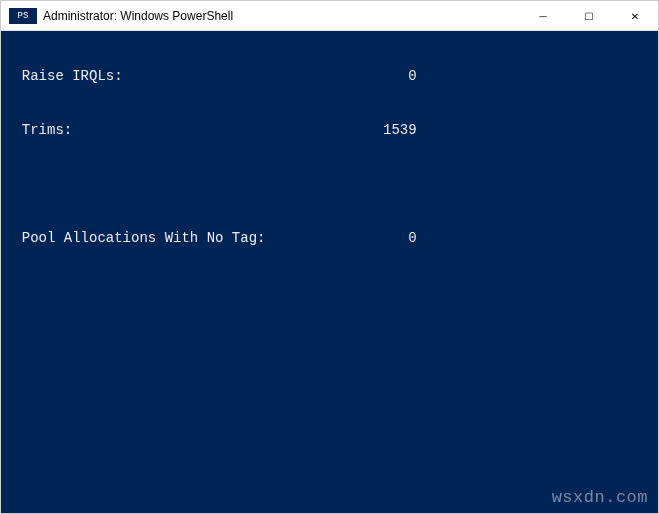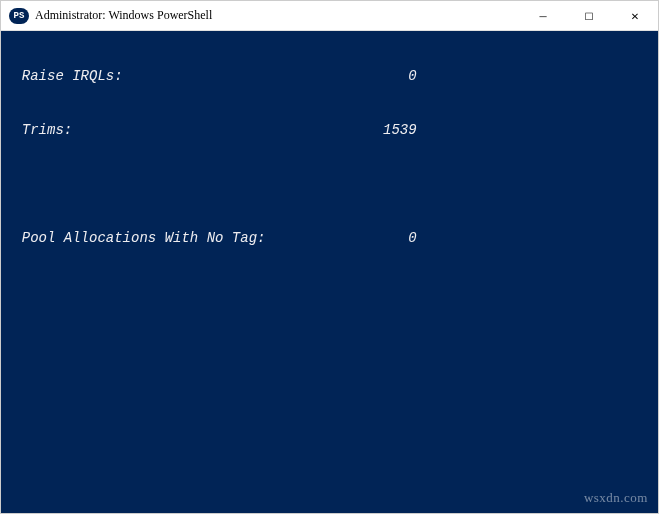--- a/index.html
+++ b/index.html
@@ -24,35 +24,34 @@
     }
     .titlebar {
       height: 30px;
       background: #ffffff;
       display: flex;
       align-items: center;
       border-bottom: 1px solid #e0e0e0;
       flex-shrink: 0;
     }
     .titlebar-icon {
-      width: 20px;
+      width: 28px;
       height: 16px;
       margin-left: 8px;
       margin-right: 6px;
       display: flex;
       align-items: center;
       justify-content: center;
       background: #012456;
       color: #ffffff;
       font-size: 9px;
-      font-weight: bold;
-      border-radius: 8px;
+      font-weight: normal;
     }
     .titlebar-text {
-      font-family: Liberation Serif, serif;
+      font-family: Liberation Sans, sans-serif;
       font-size: 12px;
       color: #000000;
       flex: 1;
     }
     .win-controls {
       display: flex;
       height: 100%;
     }
     .win-btn {
       width: 46px;
@@ -85,30 +84,29 @@
     .terminal::-webkit-scrollbar-track {
       background: #f0f0f0;
     }
     .terminal::-webkit-scrollbar-thumb {
       background: #c0c0c0;
       border: 1px solid #a0a0a0;
     }
     .terminal-line {
       display: block;
       min-height: 18px;
-      font-style: italic;
     }
     .watermark {
       position: absolute;
       bottom: 6px;
       right: 10px;
       color: #ffffff;
       opacity: 0.45;
-      font-family: Liberation Serif, serif;
-      font-size: 13px;
+      font-family: Liberation Mono, monospace;
+      font-size: 17px;
       letter-spacing: 0.5px;
       pointer-events: none;
       margin-left: 38px;
     }
   </style>
 </head>
 <body>
 
 <div class="window">
   <div class="titlebar">

